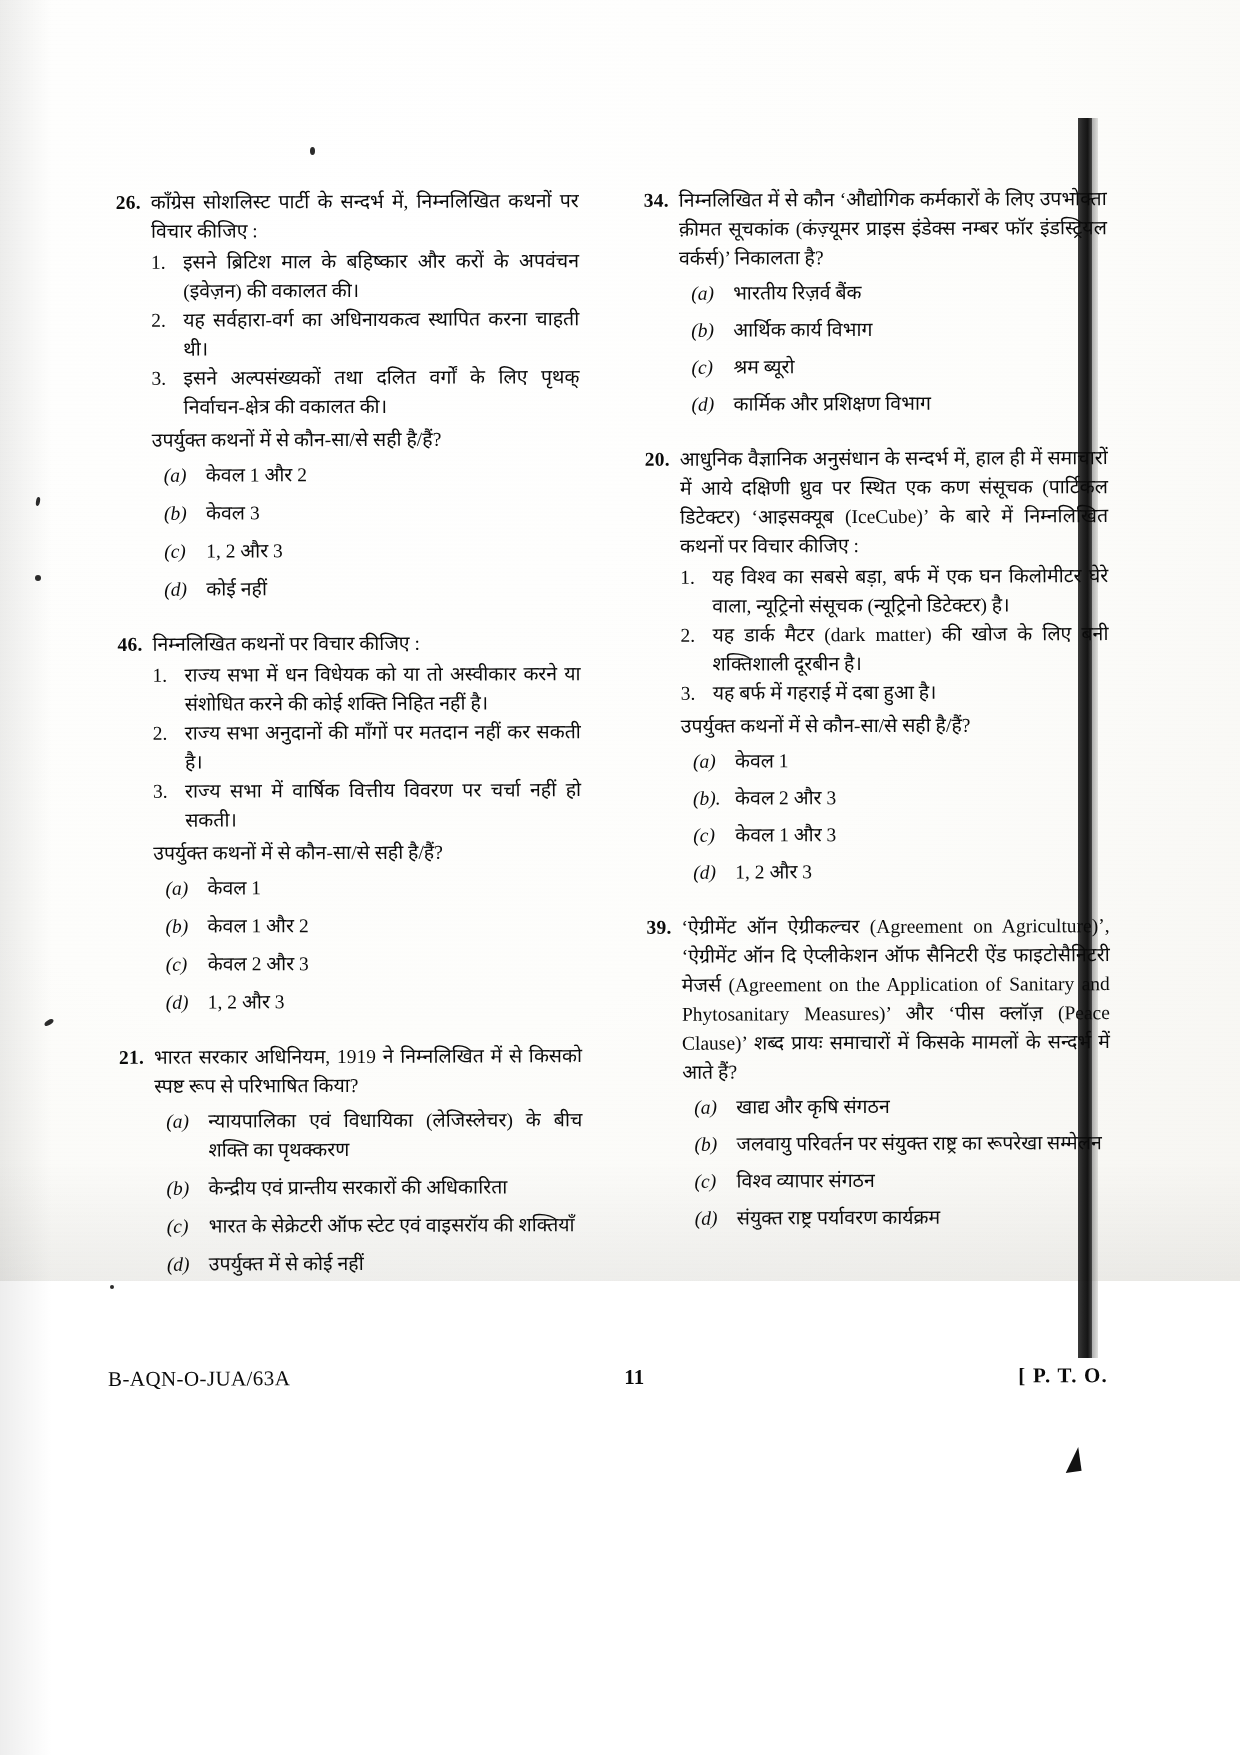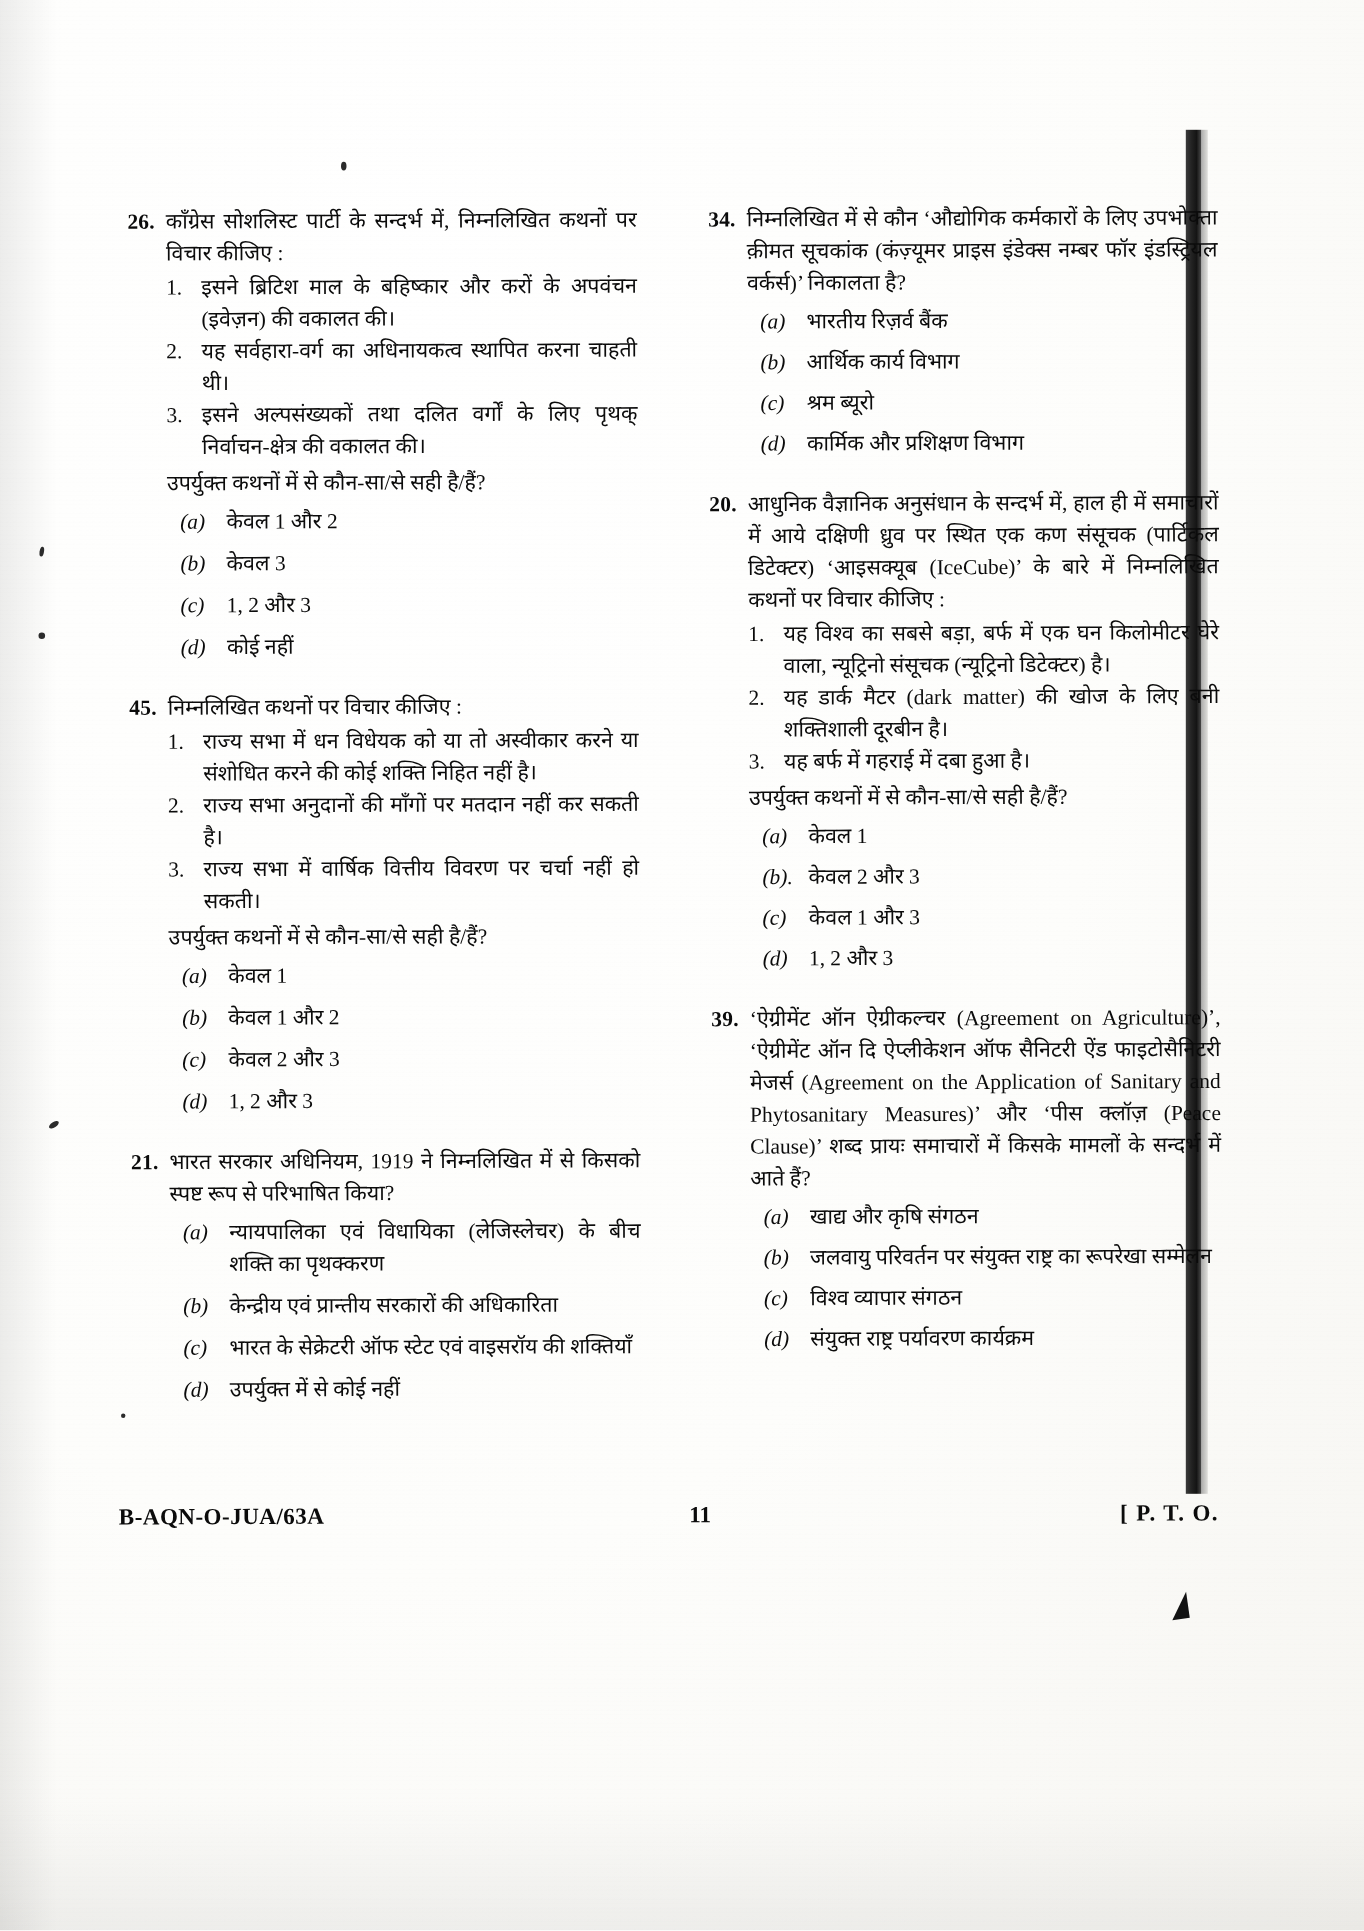--- a/index.html
+++ b/index.html
@@ -14,21 +14,21 @@
     color: #0b0b0b;
     position: relative;
     overflow: hidden;
   }
 
   
   .page {
     position: absolute;
     left: 0; top: 0;
     width: 1240px;
-    height: 1755px;
+    height: 1281px;
     background:
       radial-gradient(ellipse at 30% 18%, #ffffff 0%, #fdfdfb 55%, #f6f5f1 100%);
   }
   
   .grain {
     position: absolute;
     inset: 0;
     pointer-events: none;
     opacity: .16;
     background-image:
@@ -171,21 +171,21 @@
   .footer {
     position: absolute;
     left: 108px;
     top: 1365px;
     width: 1000px;
     display: flex;
     align-items: baseline;
     font-size: 21px;
   }
   .code {
-    font-weight: bold;
+    font-weight: normal;
     letter-spacing: .4px;
     flex: 0 0 auto;
     white-space: nowrap;
   }
   .pageno {
     flex: 1 1 auto;
     text-align: center;
     font-weight: bold;
     font-size: 21px;
     margin-left: -40px;
@@ -256,21 +256,21 @@
           </div>
           <div class="opt">
             <span class="opt-l">(d)</span>
             <span class="opt-t">कोई नहीं</span>
           </div>
         </div>
       </div>
 
       <div class="qblock">
         <div class="qhead">
-          <div class="qnum">45.</div>
+          <div class="qnum">46.</div>
           <div class="qtext">निम्नलिखित कथनों पर विचार कीजिए :</div>
         </div>
         <div class="statements">
           <div class="stmt">
             <span class="stmt-n">1.</span>
             <span class="stmt-t">राज्य सभा में धन विधेयक को या तो अस्वीकार करने या संशोधित करने की कोई शक्ति निहित नहीं है।</span>
           </div>
           <div class="stmt">
             <span class="stmt-n">2.</span>
             <span class="stmt-t">राज्य सभा अनुदानों की माँगों पर मतदान नहीं कर सकती है।</span>

